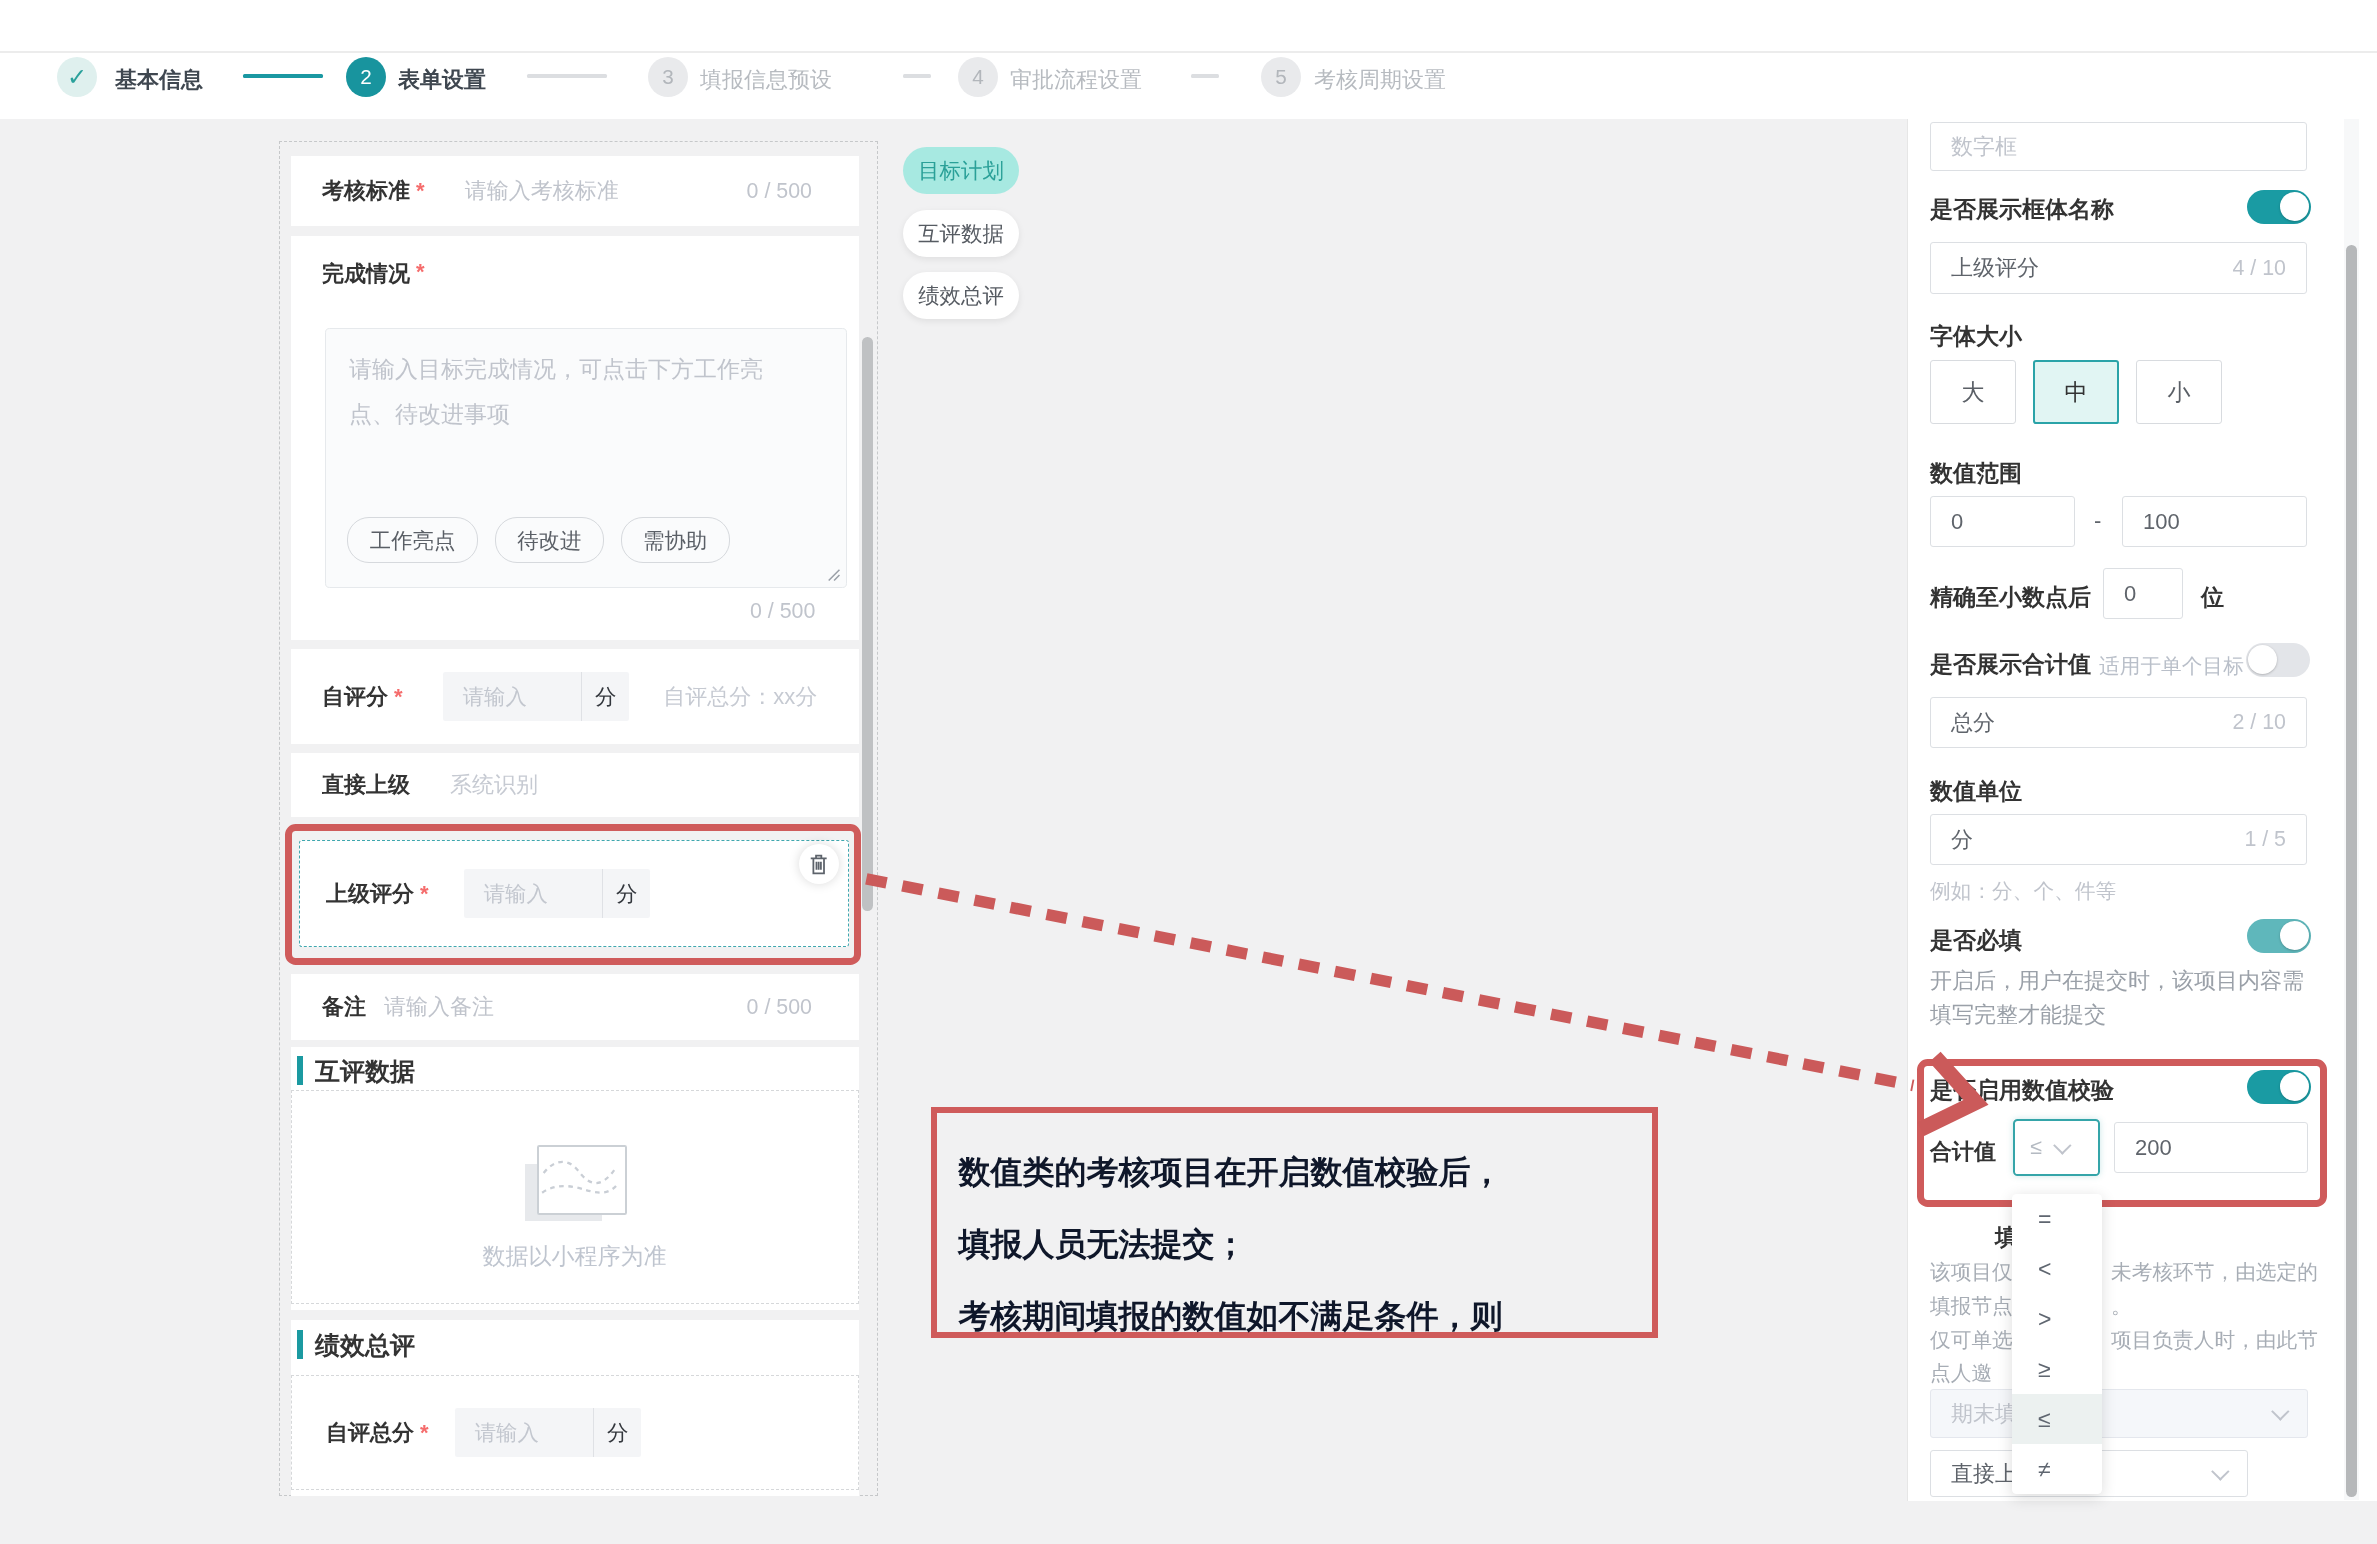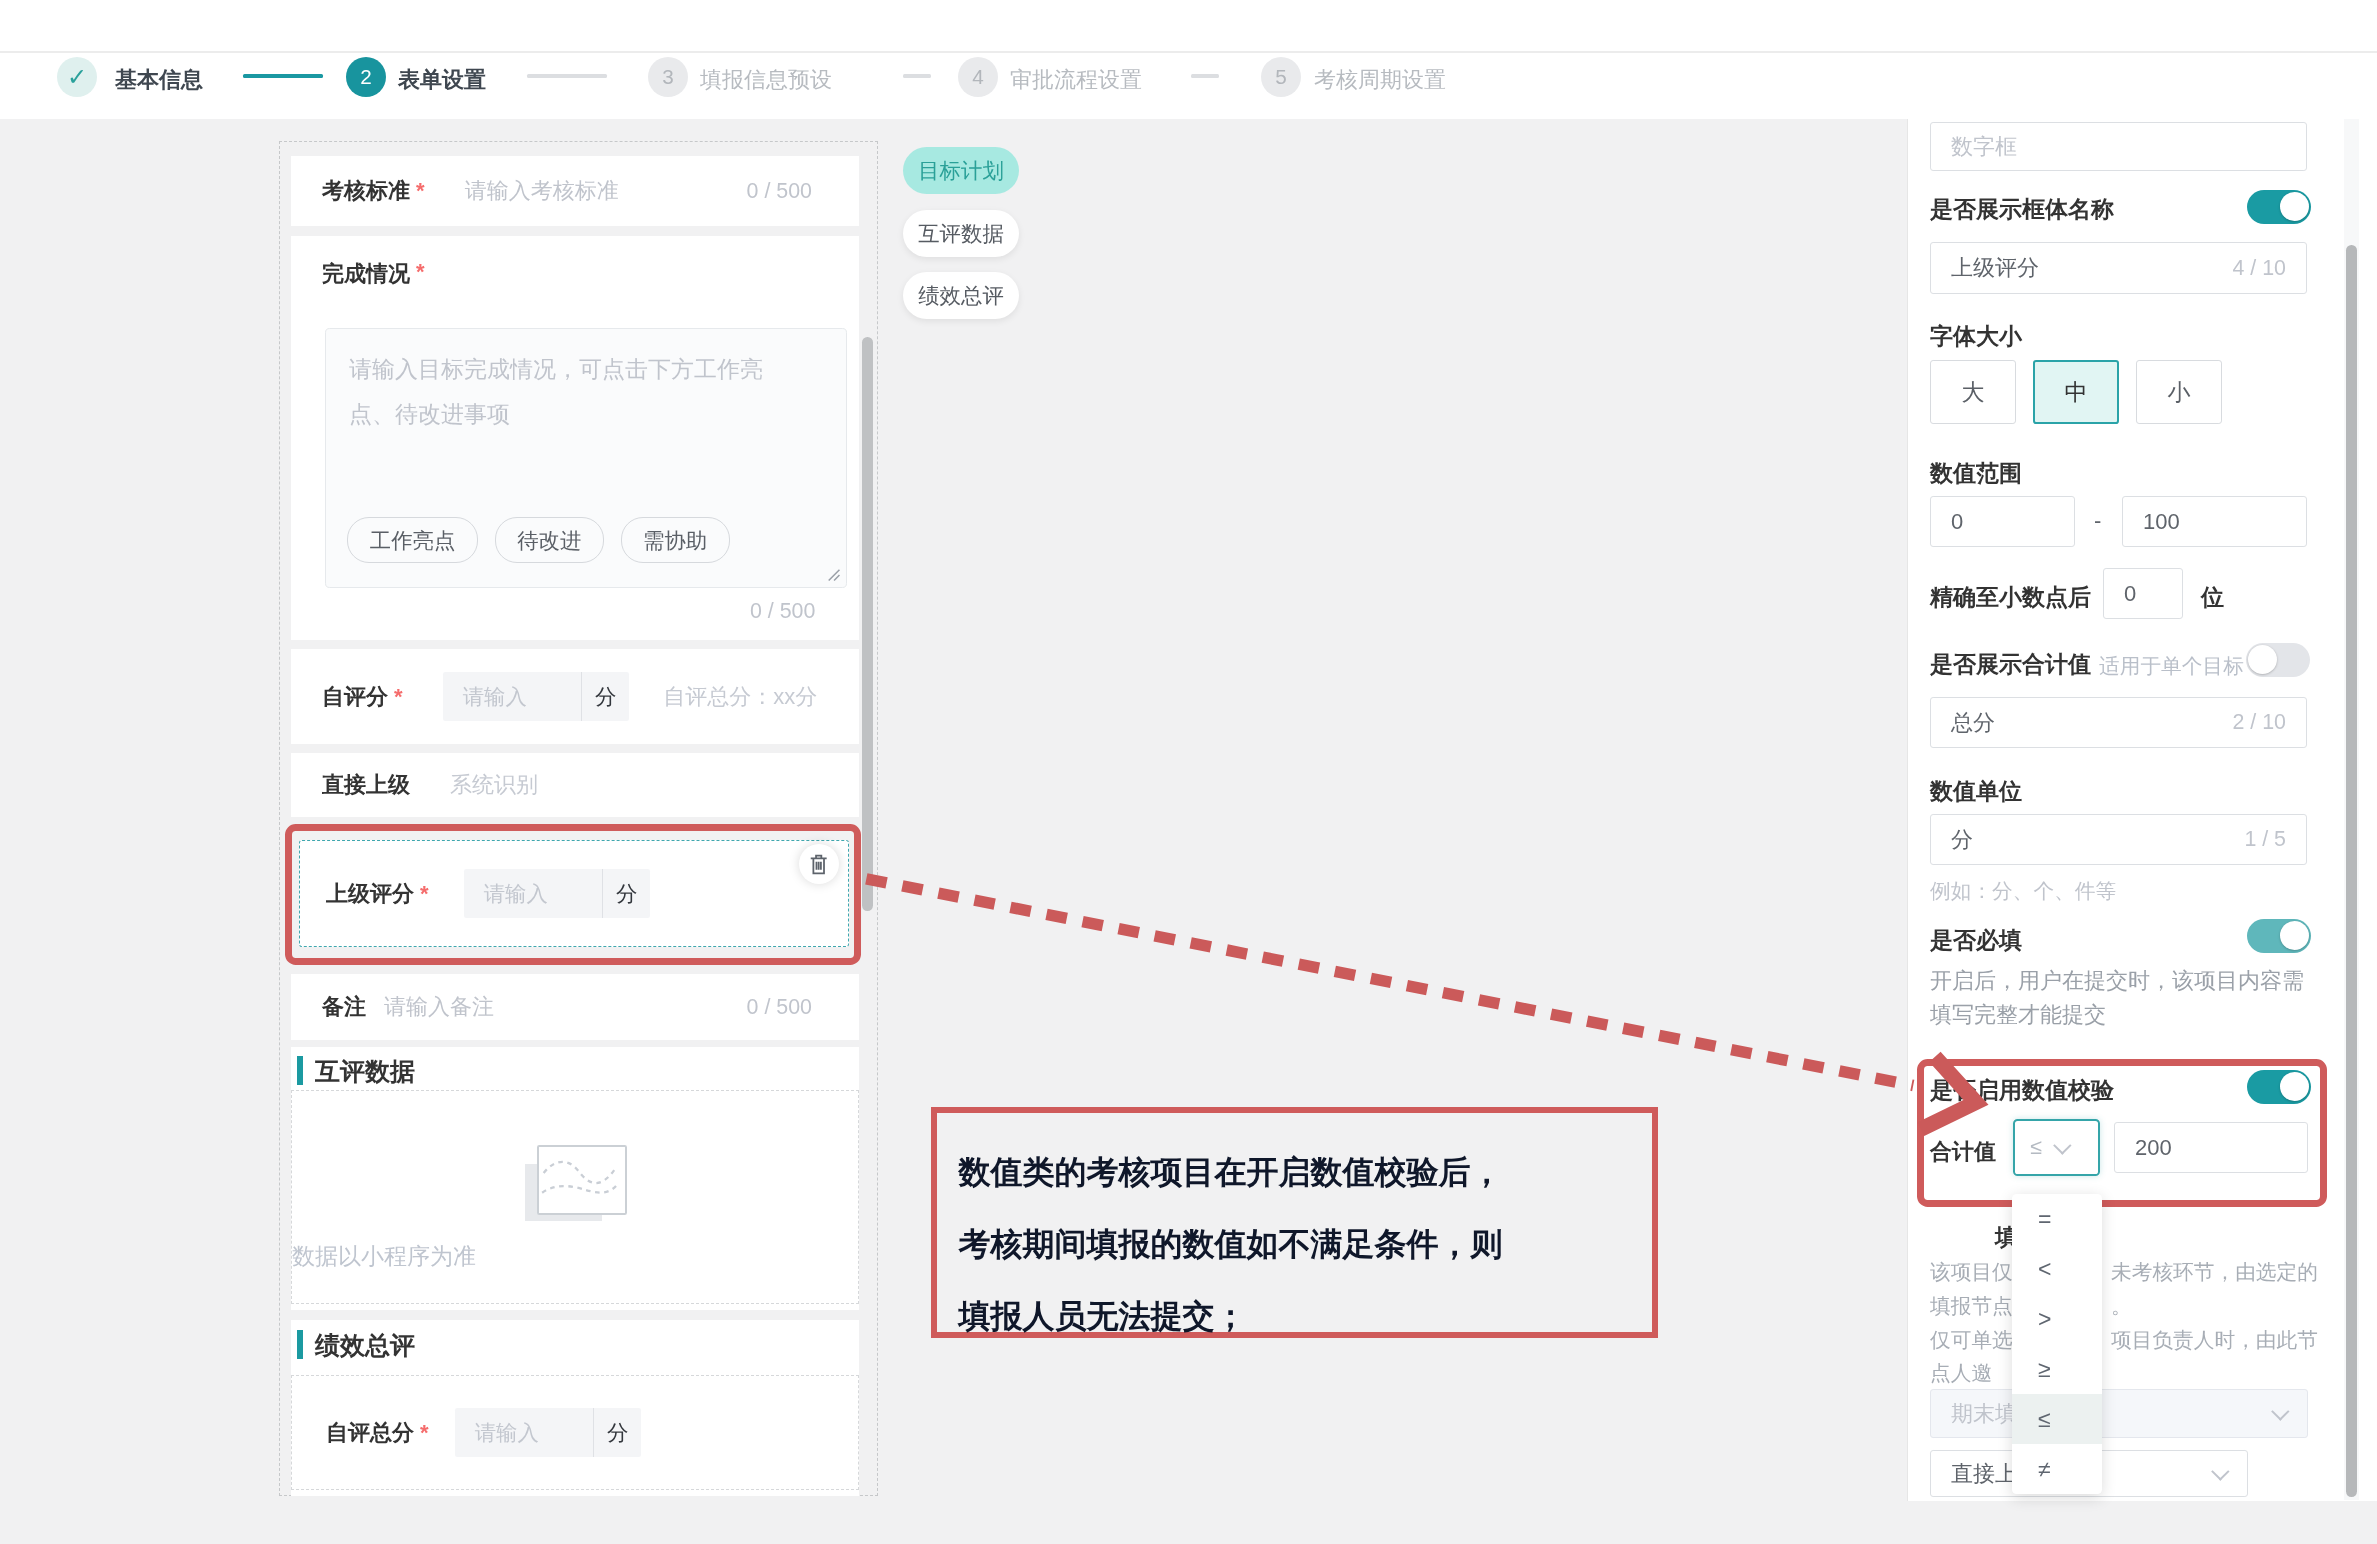--- a/index.html
+++ b/index.html
@@ -161,21 +161,21 @@
 <div class="secbar" style="left:297px;top:1056px"></div>
 <div class="sechead" style="left:315px;top:1055px">互评数据</div>
 <div class="dashedbox" style="top:1090px;height:214px">
   <div style="position:absolute;left:233px;top:73px;width:77px;height:57px;background:#e7e9ec"></div>
   <div style="position:absolute;left:245px;top:54px;width:86px;height:66px;background:#fff;border:2.3px solid #cbd0d5;border-radius:2.3px">
     <svg width="81" height="61" viewBox="0 0 106 80">
       <path d="M6 34 C 22 14, 40 16, 52 32 S 80 58, 100 28" stroke="#c9ced5" stroke-width="3" fill="none" stroke-dasharray="6 6"></path>
       <path d="M4 60 C 24 46, 46 52, 60 56 S 90 64, 102 50" stroke="#c9ced5" stroke-width="3" fill="none" stroke-dasharray="6 6"></path>
     </svg>
   </div>
-  <div style="position:absolute;left:0;top:150px;width:565px;text-align:left;font-size:23px;color:#bfc5cf">数据以小程序为准</div>
+  <div style="position:absolute;left:0;top:150px;width:565px;text-align:center;font-size:23px;color:#bfc5cf">数据以小程序为准</div>
 </div>
 
 <div class="card" style="top:1320px;height:176px"></div>
 <div class="secbar" style="left:297px;top:1330px"></div>
 <div class="sechead" style="left:315px;top:1329px">绩效总评</div>
 <div class="dashedbox" style="top:1375px;height:115px;display:flex;align-items:center;padding-left:34px">
   <span class="flabel">自评总分</span>
   <span class="req">*</span>
   <div class="igroup" style="margin-left:26px">
     <span class="c1">请输入</span>
@@ -183,22 +183,22 @@
     <span class="c2">分</span>
   </div>
 </div>
 
 <div class="chip chip-act" style="top:147px">目标计划</div>
 <div class="chip chip-n" style="top:210px">互评数据</div>
 <div class="chip chip-n" style="top:272px">绩效总评</div>
 
 <div class="annot">
   <div>数值类的考核项目在开启数值校验后，</div>
+  <div>填报人员无法提交；</div>
   <div>考核期间填报的数值如不满足条件，则</div>
-  <div>填报人员无法提交；</div>
 </div>
 
 <svg class="arrowlayer" width="2377" height="1545" viewBox="0 0 3106 2018">
   <line x1="1132" y1="1148" x2="2500" y2="1418" stroke="#cb5a5a" stroke-width="15" stroke-dasharray="27 21"></line>
   <polyline points="2518,1392 2582,1440 2518,1488" fill="none" stroke="#cb5a5a" stroke-width="20" transform="rotate(11 2582 1440)"></polyline>
 </svg>
 
 <div class="panel"></div>
 
 <div class="in" style="left:1930px;top:122px;width:377px;height:49px">

